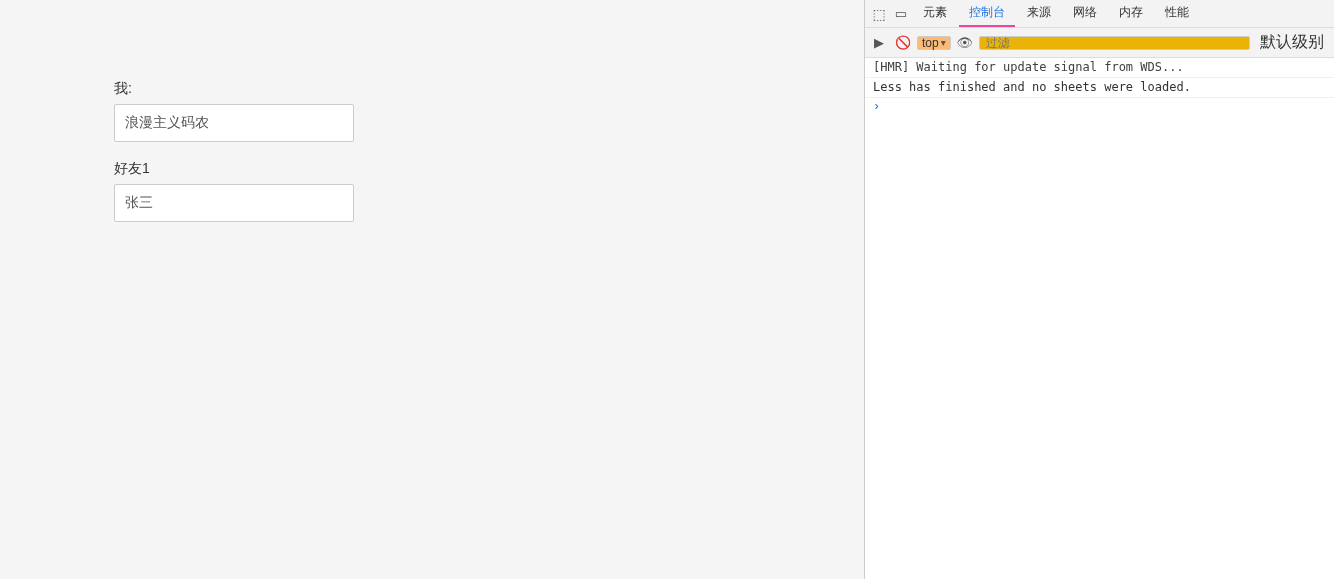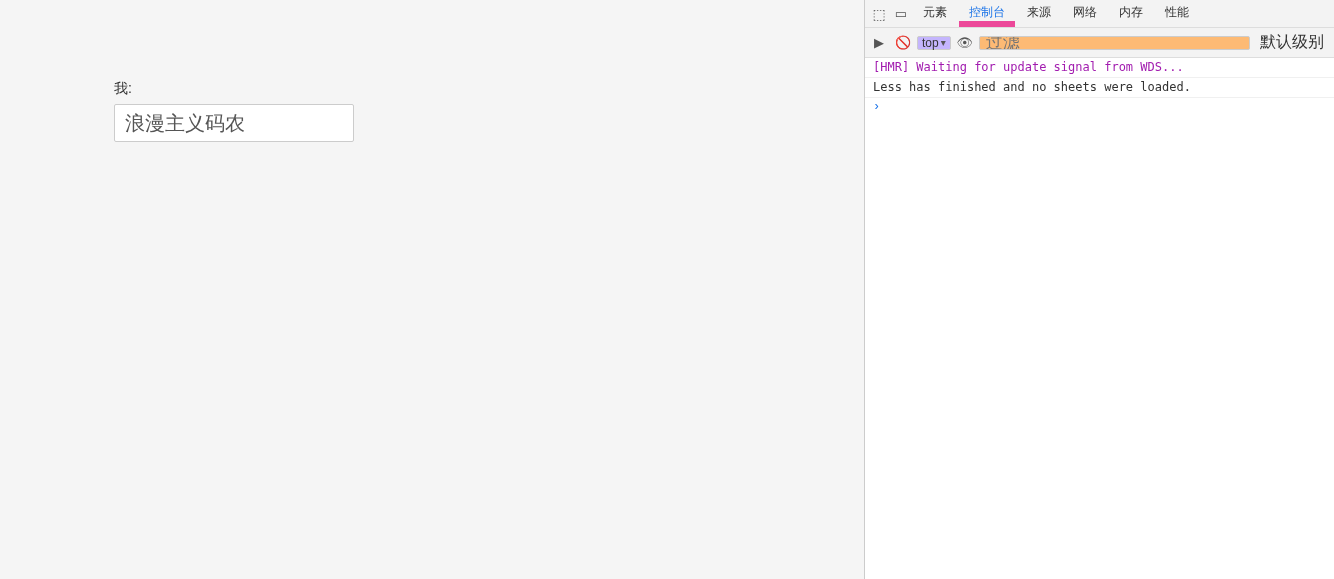--- a/index.html
+++ b/index.html
@@ -37,21 +37,21 @@
       font-size: 14px;
       color: #333;
     }
 
     .field-input {
       width: 240px;
       height: 38px;
       border: 1px solid #ccc;
       background: #fff;
       padding: 6px 10px;
-      font-size: 20px;
+      font-size: 14px;
       color: #555;
       border-radius: 2px;
     }
 
     
     .devtools-panel {
       width: 470px;
       background: #fff;
       border-left: 1px solid #ccc;
       display: flex;
@@ -76,21 +76,21 @@
       color: #333;
       cursor: pointer;
       white-space: nowrap;
       border-bottom: 2px solid transparent;
       height: 100%;
       display: flex;
       align-items: flex-start;
     }
 
     .devtools-tab.active {
-      border-bottom: 6px solid #ec4899;
+      border-bottom: 2px solid #ec4899;
       color: #1a73e8;
     }
 
     
     .devtools-toolbar {
       display: flex;
       align-items: center;
       height: 30px;
       background: #f3f3f3;
       border-bottom: 1px solid #ddd;
@@ -108,36 +108,36 @@
       color: #555;
       font-size: 14px;
       border-radius: 2px;
     }
 
     .context-selector {
       display: flex;
       align-items: center;
       height: 14px;
       border: 1px solid #ccc;
-      background: #c4b5fd;
+      background: #fdba74;
       border-radius: 2px;
       padding: 0 4px;
       font-size: 12px;
       color: #333;
       cursor: pointer;
       gap: 2px;
     }
 
     .filter-input {
       flex: 1;
       height: 14px;
       border: 1px solid #ccc;
-      background: #fdba74;
+      background: #eab308;
       padding: 0 6px;
-      font-size: 17px;
+      font-size: 12px;
       color: #555;
       border-radius: 2px;
     }
 
     .log-level-btn {
       font-size: 16px;
       color: #333;
       cursor: pointer;
       padding: 2px 6px;
       white-space: nowrap;
@@ -185,20 +185,24 @@
 </head>
 <body>
 
 <div class="main-area">
 
   <div class="field-group">
     <span class="field-label">我:</span>
     <input class="field-input" type="text" value="浪漫主义码农" style="">
   </div>
 
+  <div class="field-group">
+    <span class="field-label">好友1</span>
+    <input class="field-input" type="text" value="张三" style="">
+  </div>
 
 </div>
 
 <div class="devtools-panel">
 
   <div class="devtools-tabs">
 
     <div class="toolbar-icon" style="font-size:14px;">⬚</div>
 
     <div class="toolbar-icon" style="font-size:13px;">▭</div>
@@ -239,21 +243,21 @@
     <input class="filter-input" type="text" placeholder="过滤" style="">
 
     <div class="log-level-btn">
       <span>默认级别</span>
     </div>
   </div>
 
   <div class="console-output">
 
     <div class="console-line console-line-hmr">
-      <span style="color:#a21caf; white-space: pre; font-family: monospace;">[HMR] Waiting for update signal from WDS...</span>
+      <span style="color:#404040; white-space: pre; font-family: monospace;">[HMR] Waiting for update signal from WDS...</span>
     </div>
 
     <div class="console-line console-line-less">
       <span style="color:#333; white-space: pre; font-family: monospace;">Less has finished and no sheets were loaded.</span>
     </div>
 
     <div class="console-prompt">
       <span class="chevron-icon">›</span>
     </div>
   </div>

